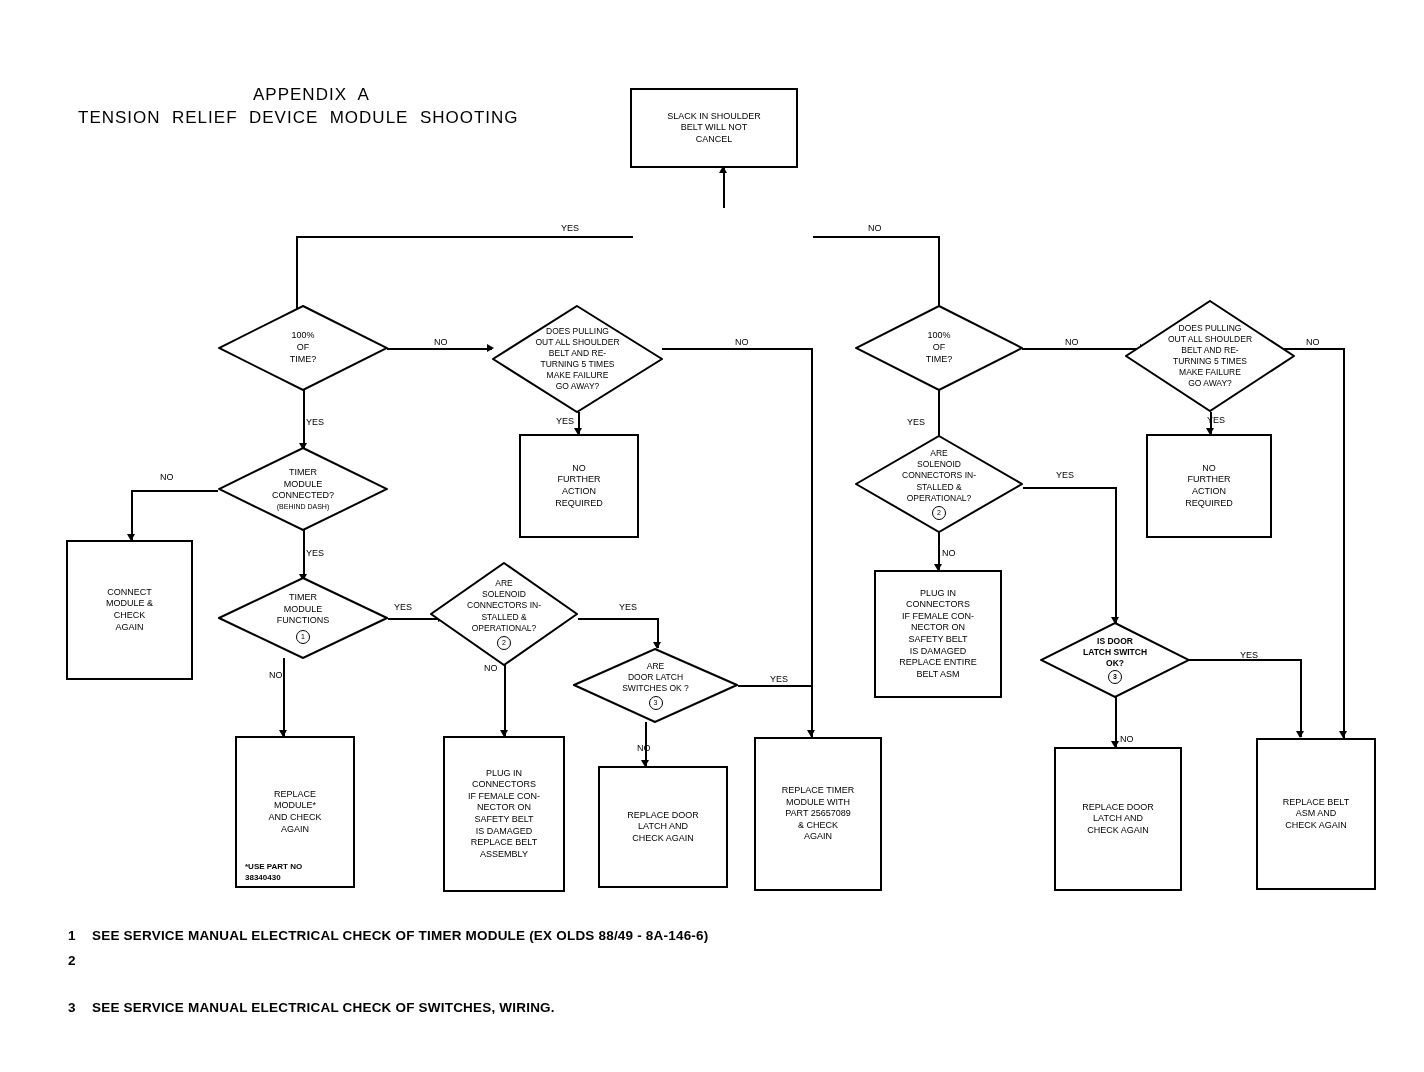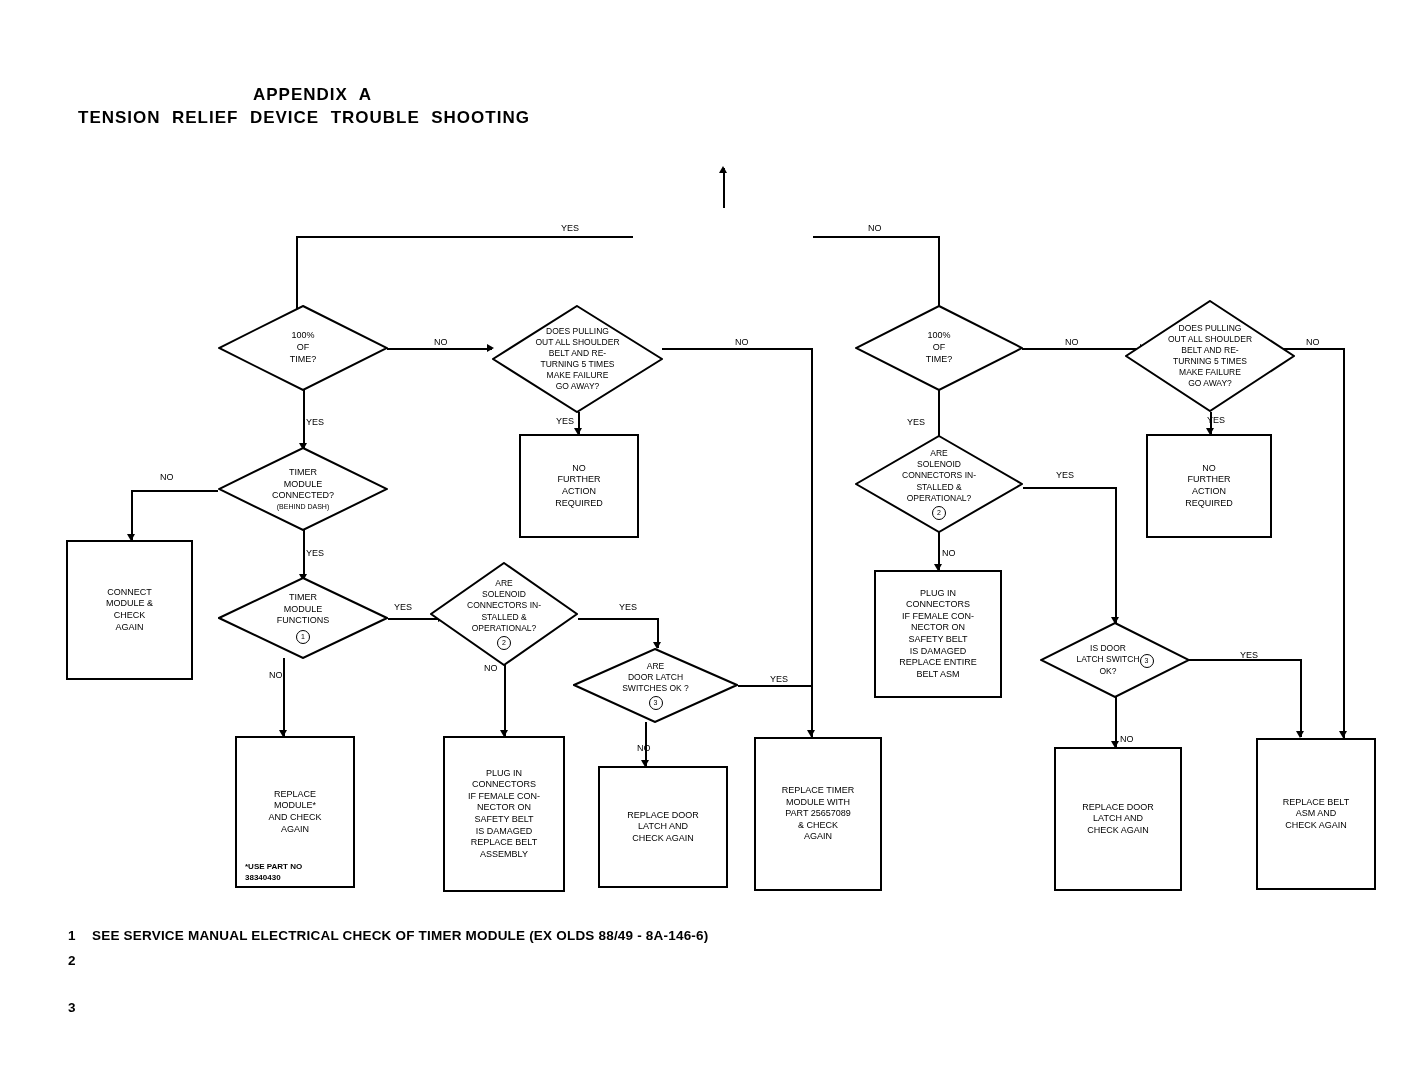--- a/index.html
+++ b/index.html
@@ -1,18 +1,18 @@
 <!DOCTYPE html>
 <html><head>
 <meta charset="utf-8">
 <style>
   html,body{margin:0;padding:0;background:#ffffff;}
   body{width:1424px;height:1072px;font-family:"Liberation Sans",sans-serif;color:#000;}
   #page{position:relative;width:1424px;height:1072px;overflow:hidden;}
-  .title{position:absolute;font-weight:bold;letter-spacing:1px;white-space:pre;}
+  .title{position:absolute;font-weight:normal;letter-spacing:1px;white-space:pre;}
   #title1{left:253px;top:85px;font-size:17px;}
   #title2{left:78px;top:108px;font-size:17px;}
 
   .box{position:absolute;border:2px solid #000;background:#fff;
        display:flex;align-items:center;justify-content:center;text-align:center;
        font-size:9px;line-height:1.28;padding:2px;box-sizing:border-box;}
   .box span{display:block;white-space:pre-line;}
 
   .dia{position:absolute;}
   .dia .shape{position:absolute;left:0;top:0;width:100%;height:100%;}
@@ -34,21 +34,21 @@
   .footnote{position:absolute;font-size:13.5px;font-weight:bold;letter-spacing:.2px;}
   .fnum{position:absolute;font-size:13.5px;font-weight:bold;}
   .note-small{position:absolute;font-size:8px;font-weight:bold;white-space:pre-line;line-height:1.35;}
 </style>
 </head>
 <body>
 
 <div id="page">
 
   <div class="title" id="title1">APPENDIX  A</div>
-  <div class="title" id="title2">TENSION  RELIEF  DEVICE  TROUBLE  SHOOTING</div>
+  <div class="title" id="title2">TENSION  RELIEF  DEVICE  MODULE  SHOOTING</div>
 
   <div class="linev" style="left:723px;top:168px;height:40px;"></div>
   <div class="arrow up" style="left:719px;top:166px;"></div>
 
   <div class="lineh" style="left:296px;top:236px;width:337px;"></div>
   <div class="linev" style="left:296px;top:236px;height:104px;"></div>
   <div class="arrow down" style="left:292px;top:333px;"></div>
 
   <div class="lineh" style="left:813px;top:236px;width:126px;"></div>
   <div class="linev" style="left:938px;top:236px;height:104px;"></div>
@@ -112,20 +112,25 @@
   <div class="linev" style="left:938px;top:532px;height:38px;"></div>
   <div class="arrow down" style="left:934px;top:564px;"></div>
 
   <div class="lineh" style="left:1188px;top:659px;width:113px;"></div>
   <div class="linev" style="left:1300px;top:659px;height:78px;"></div>
   <div class="arrow down" style="left:1296px;top:731px;"></div>
 
   <div class="linev" style="left:1115px;top:697px;height:50px;"></div>
   <div class="arrow down" style="left:1111px;top:741px;"></div>
 
+  <div class="box" style="left:630px;top:88px;width:168px;height:80px;">
+    <span>SLACK IN SHOULDER
+BELT WILL NOT
+CANCEL</span>
+  </div>
 
   <div class="box" style="left:519px;top:434px;width:120px;height:104px;">
     <span>NO
 FURTHER
 ACTION
 REQUIRED</span>
   </div>
 
   <div class="box" style="left:66px;top:540px;width:127px;height:140px;">
     <span>CONNECT
@@ -302,21 +307,21 @@
 STALLED &amp;
 OPERATIONAL?</span>
       <span class="circnum" style="margin-top:2px;">2</span>
     </div>
   </div>
 
   <div class="dia" style="left:1040px;top:622px;width:150px;height:76px;">
     <svg class="shape" viewBox="0 0 150 76" preserveAspectRatio="none">
       <polygon points="75,1 149,38 75,75 1,38" fill="#fff" stroke="#000" stroke-width="2"></polygon>
     </svg>
-    <div class="lbl" style="flex-direction:row;font-size:8.5px;">
+    <div class="lbl" style="flex-direction:column;font-size:8.5px;font-weight:bold;">
       <span>IS DOOR
 LATCH SWITCH
 OK?</span>
       <span class="circnum" style="margin-top:1px;">3</span>
     </div>
   </div>
 
   <div class="elab" style="left:561px;top:223px;">YES</div>
   <div class="elab" style="left:868px;top:223px;">NO</div>
   <div class="elab" style="left:434px;top:337px;">NO</div>
@@ -339,14 +344,15 @@
   <div class="elab" style="left:942px;top:548px;">NO</div>
   <div class="elab" style="left:1240px;top:650px;">YES</div>
   <div class="elab" style="left:1120px;top:734px;">NO</div>
 
   <div class="fnum" style="left:68px;top:928px;">1</div>
   <div class="footnote" style="left:92px;top:928px;white-space:pre-line;">SEE SERVICE MANUAL ELECTRICAL CHECK OF TIMER MODULE (EX OLDS 88/49 - 8A-146-6)</div>
 
   <div class="fnum" style="left:68px;top:953px;">2</div>
 
   <div class="fnum" style="left:68px;top:1000px;">3</div>
+  <div class="footnote" style="left:92px;top:1000px;white-space:pre-line;">SEE SERVICE MANUAL ELECTRICAL CHECK OF SWITCHES, WIRING.</div>
 
 </div>
 
 </body></html>

